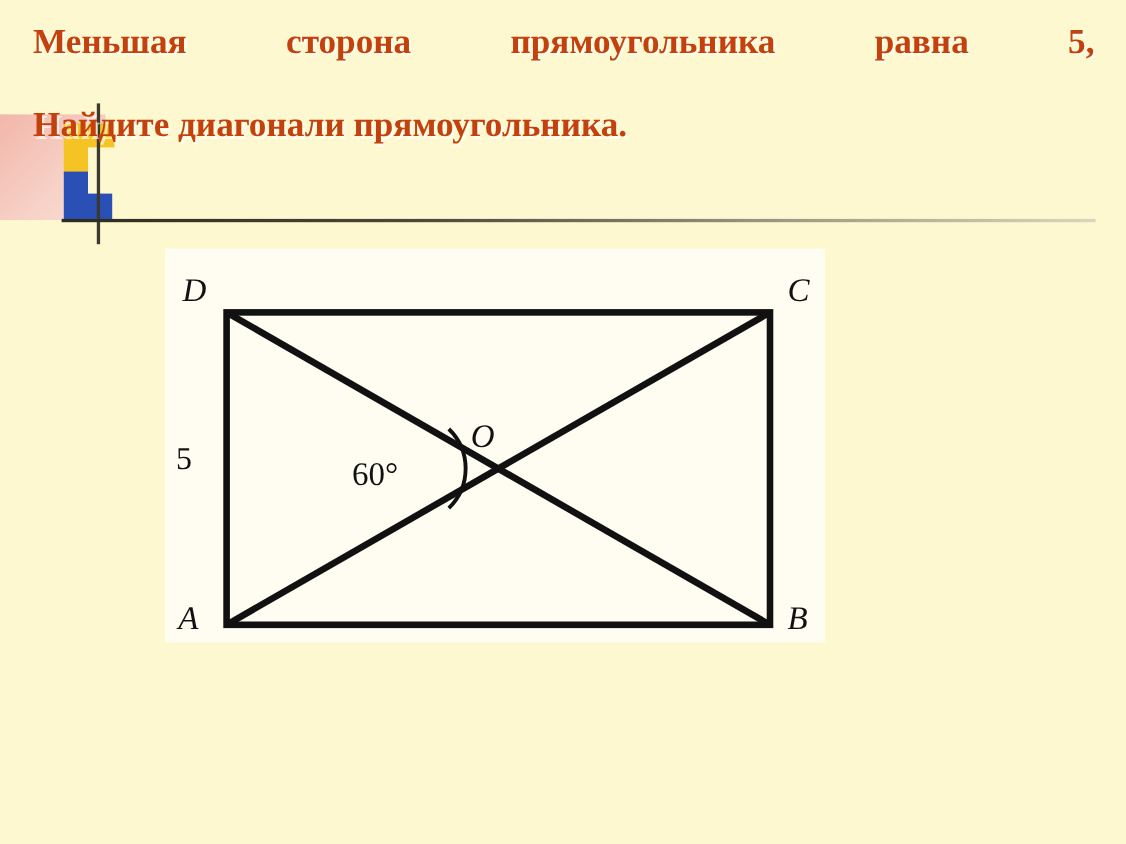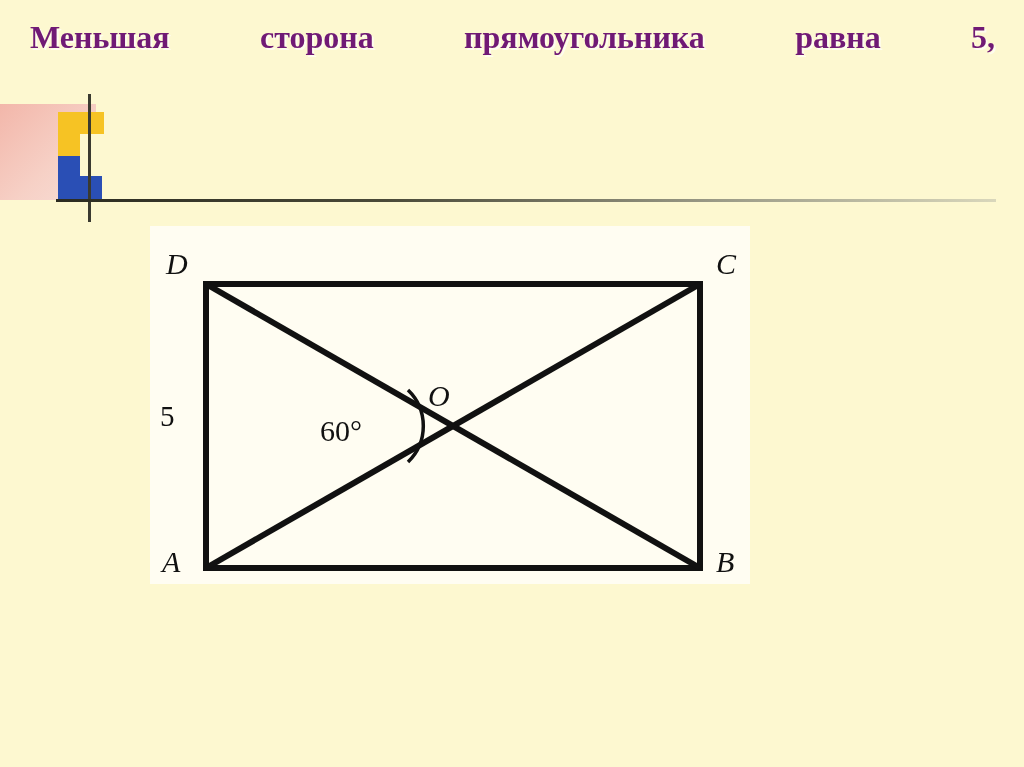--- a/index.html
+++ b/index.html
@@ -65,21 +65,21 @@
     height: 3px;
     background: linear-gradient(to right, #2b2b20 0%, #4a4a38 35%, #9a9a86 70%, #d9d7bb 100%);
   }
 
   
   .title {
     position: absolute;
     left: 30px;
     top: 18px;
     width: 965px;
-    color: #701a75;
+    color: #c2410c;
     font-family: "Liberation Serif", serif;
     font-weight: bold;
     font-size: 32px;
     line-height: 38px;
     text-align: justify;
     text-shadow: 2px 2px 0 rgba(255,255,255,.65);
   }
   .title .line {
     display: block;
     text-align: justify;
@@ -139,20 +139,21 @@
   <div class="sq sq-yellow"></div>
   <div class="sq sq-blue"></div>
   <div class="sq sq-white"></div>
   <div class="vline"></div>
 </div>
 
 <div class="rule"></div>
 
 <div class="title">
   <span class="line line-justify">Меньшая сторона прямоугольника равна 5,</span>
+  <span class="line">Найдите диагонали прямоугольника.</span>
 </div>
 
 <div class="figure-card">
   <svg width="600" height="358" viewBox="0 0 600 358" xmlns="http://www.w3.org/2000/svg">
 
     <rect x="56" y="58" width="494" height="284" fill="none" stroke="#111111" stroke-width="6"></rect>
 
     <line x1="56" y1="342" x2="550" y2="58" stroke="#111111" stroke-width="6"></line>
     <line x1="56" y1="58" x2="550" y2="342" stroke="#111111" stroke-width="6"></line>
 

